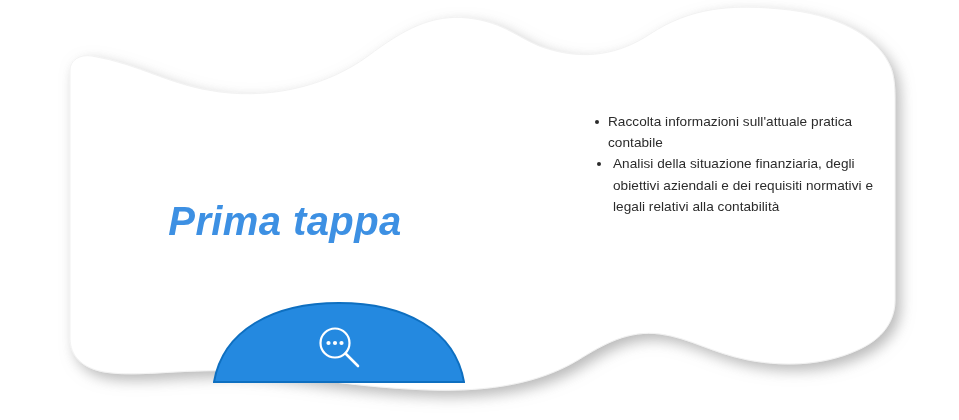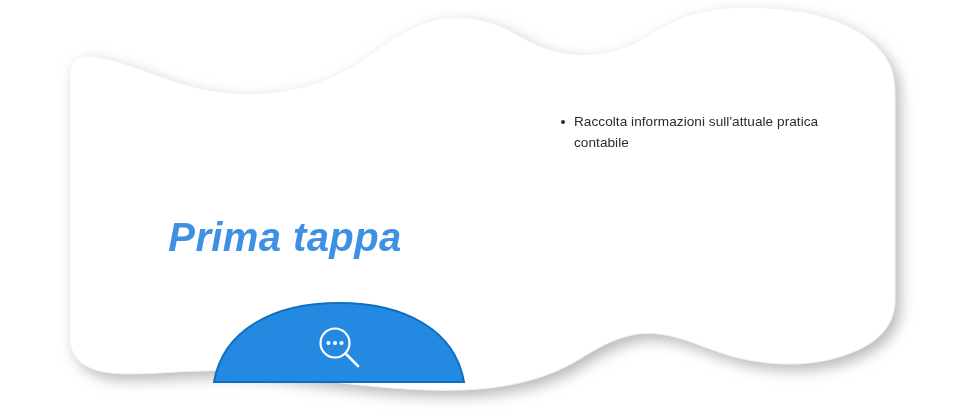--- a/index.html
+++ b/index.html
@@ -47,26 +47,25 @@
     top: 196px;
     width: 390px;
     text-align: center;
     font-size: 40px;
     font-style: italic;
     font-weight: 700;
     letter-spacing: 0.4px;
     color: #3d90e3;
     line-height: 50px;
     white-space: nowrap;
-    margin-top: 16px;
   }
 
   .bullet-list {
     position: absolute;
-    left: 560px;
+    left: 594px;
     top: 111px;
     width: 300px;
     margin: 0;
     padding: 0;
     list-style: none;
   }
   .bullet-item {
     display: block;
     position: relative;
     padding-left: 14px;
@@ -152,20 +151,24 @@
 
   <div class="content">
 
     <div class="step-title">Prima tappa</div>
 
     <ul class="bullet-list">
       <li class="bullet-item">
         <span class="dot"></span>
         <span>Raccolta informazioni sull'attuale pratica contabile</span>
       </li>
+      <li class="bullet-item indented">
+        <span class="dot"></span>
+        <span>Analisi della situazione finanziaria, degli obiettivi aziendali e dei requisiti normativi e legali relativi alla contabilità</span>
+      </li>
     </ul>
 
     <div class="badge-wrap">
       <svg class="badge-svg" viewBox="0 0 252 84" aria-hidden="true">
         <path d="M 1 82 C 10 30, 60 3, 126 3 C 192 3, 242 30, 251 82 Z" fill="#2489e0" stroke="#0e6fc0" stroke-width="2"></path>
       </svg>
       <svg class="badge-icon" viewBox="0 0 52 52" aria-hidden="true">
         <circle cx="21" cy="21" r="14.5" fill="none" stroke="#ffffff" stroke-width="2.2"></circle>
         <line x1="31.5" y1="31.5" x2="44" y2="44" stroke="#ffffff" stroke-width="2.6" stroke-linecap="round"></line>
         <circle cx="14.5" cy="21" r="2.1" fill="#ffffff"></circle>

